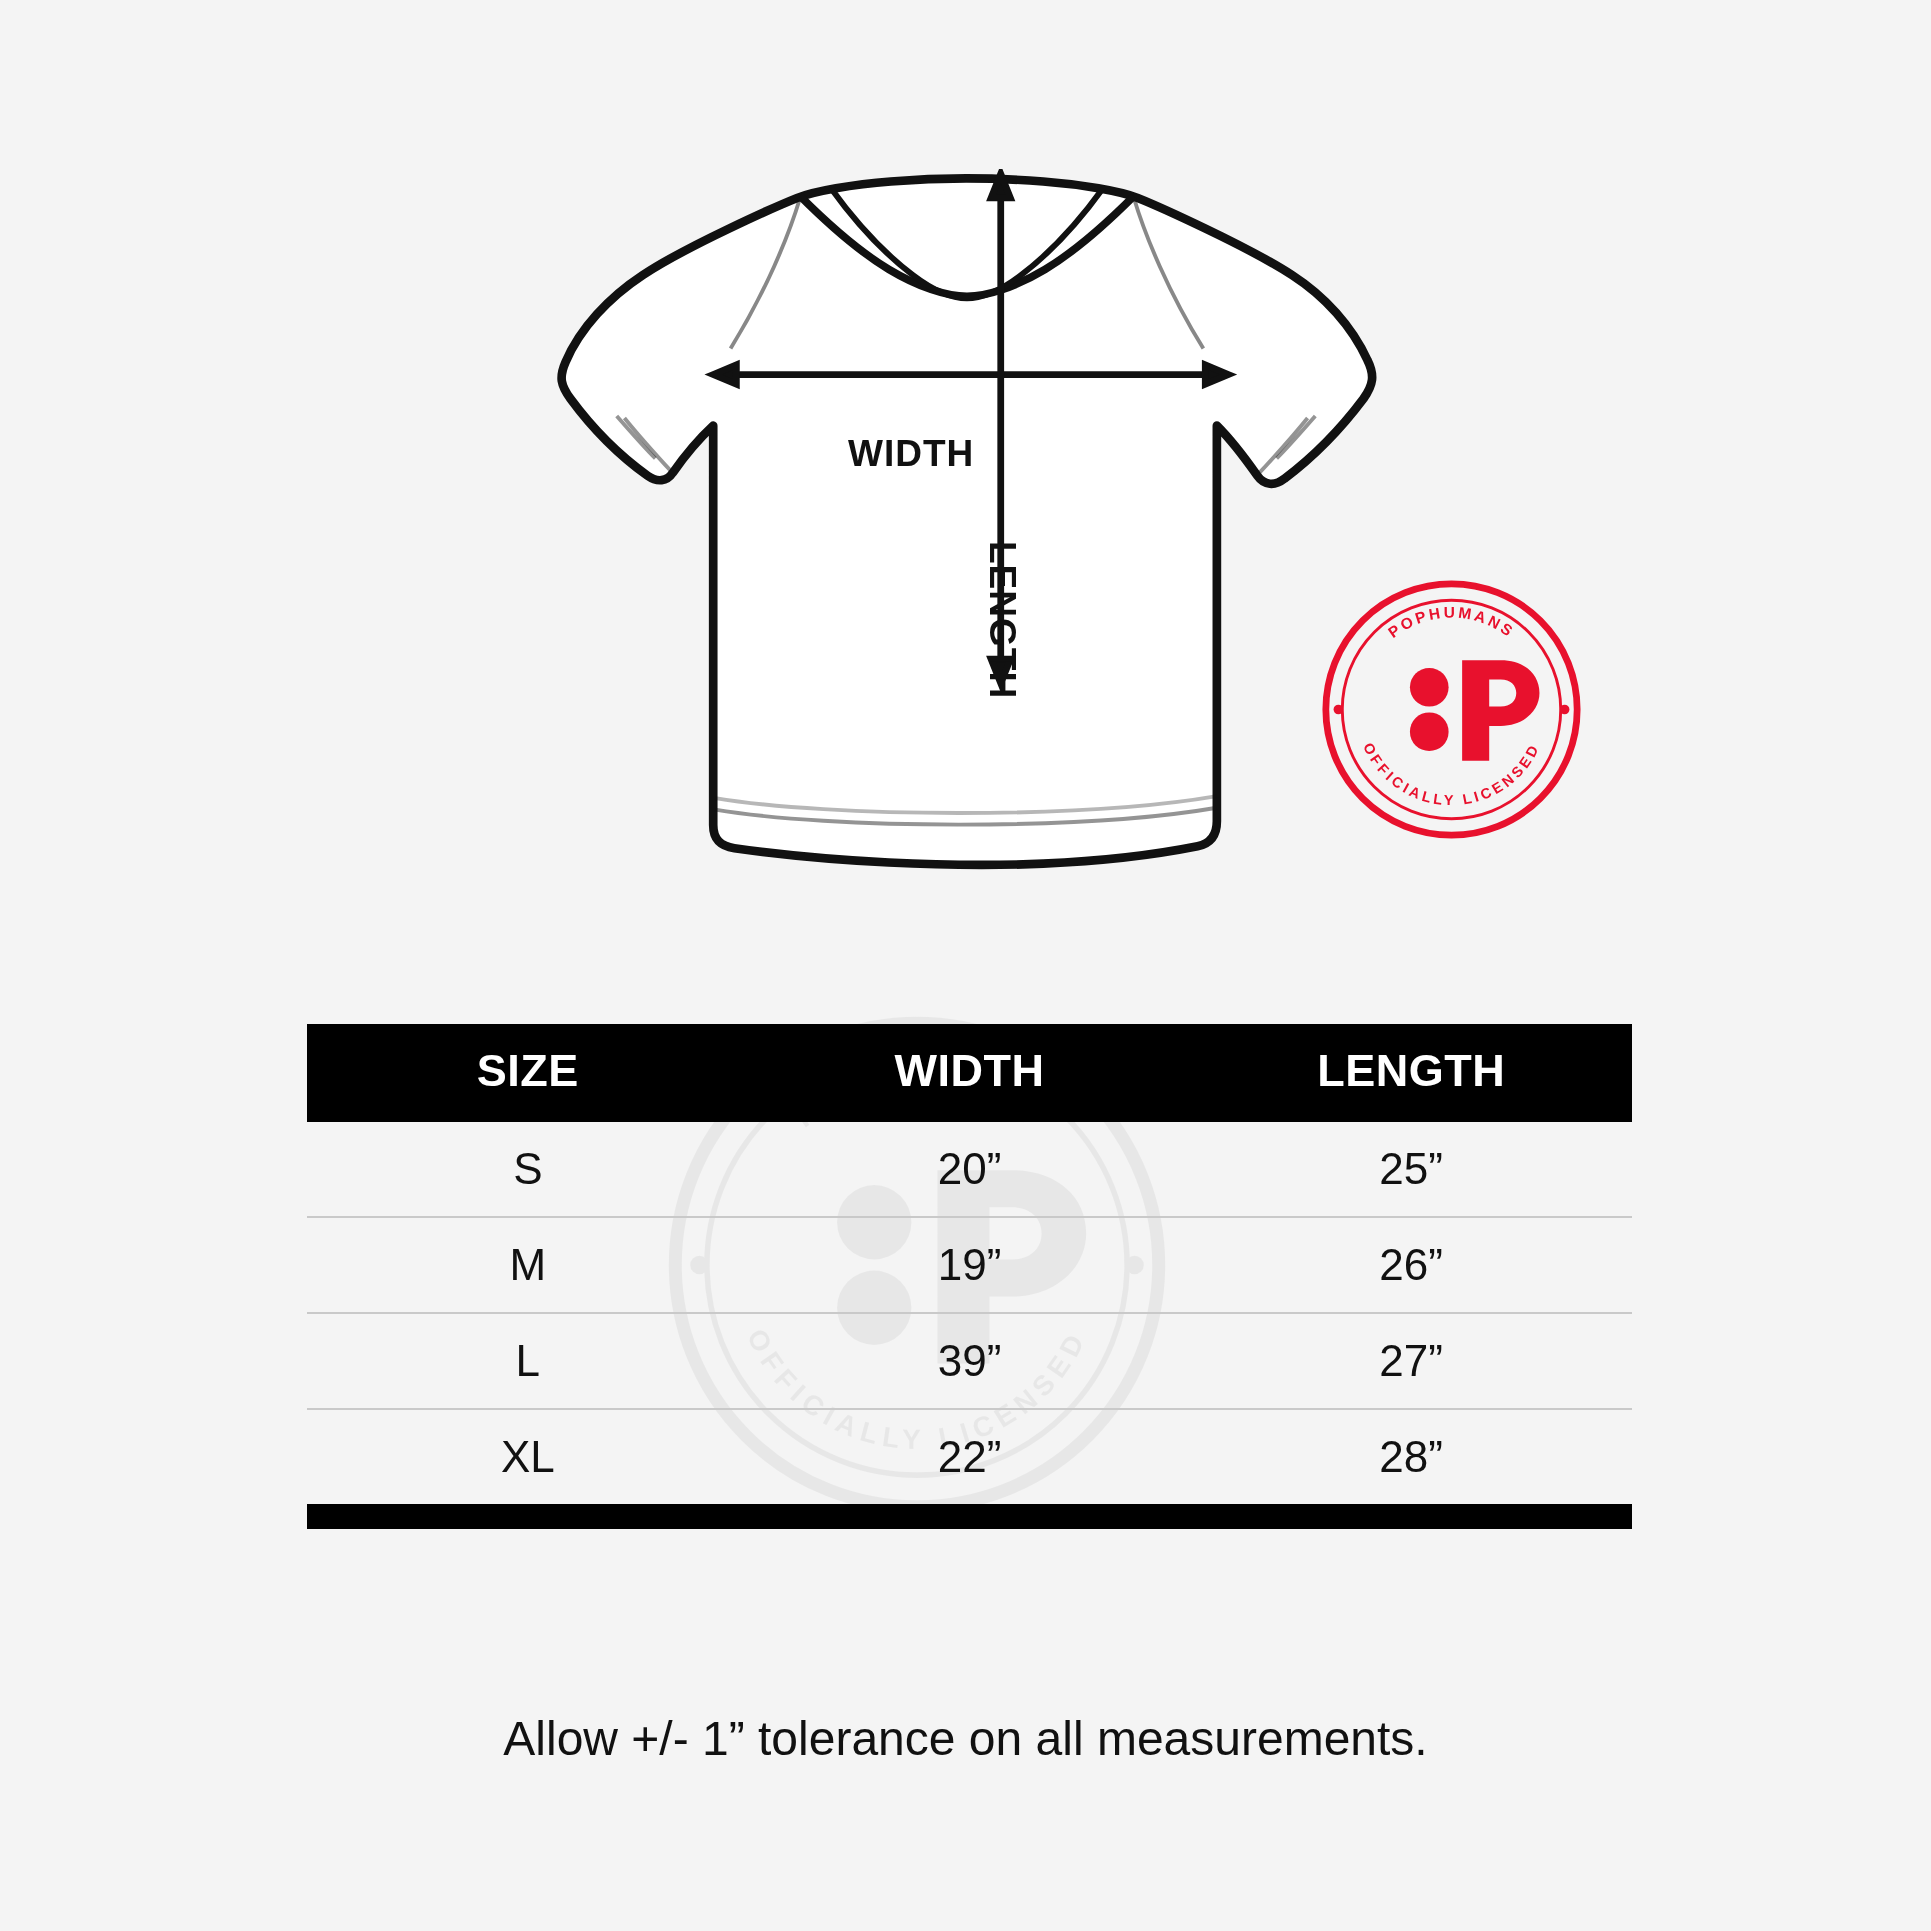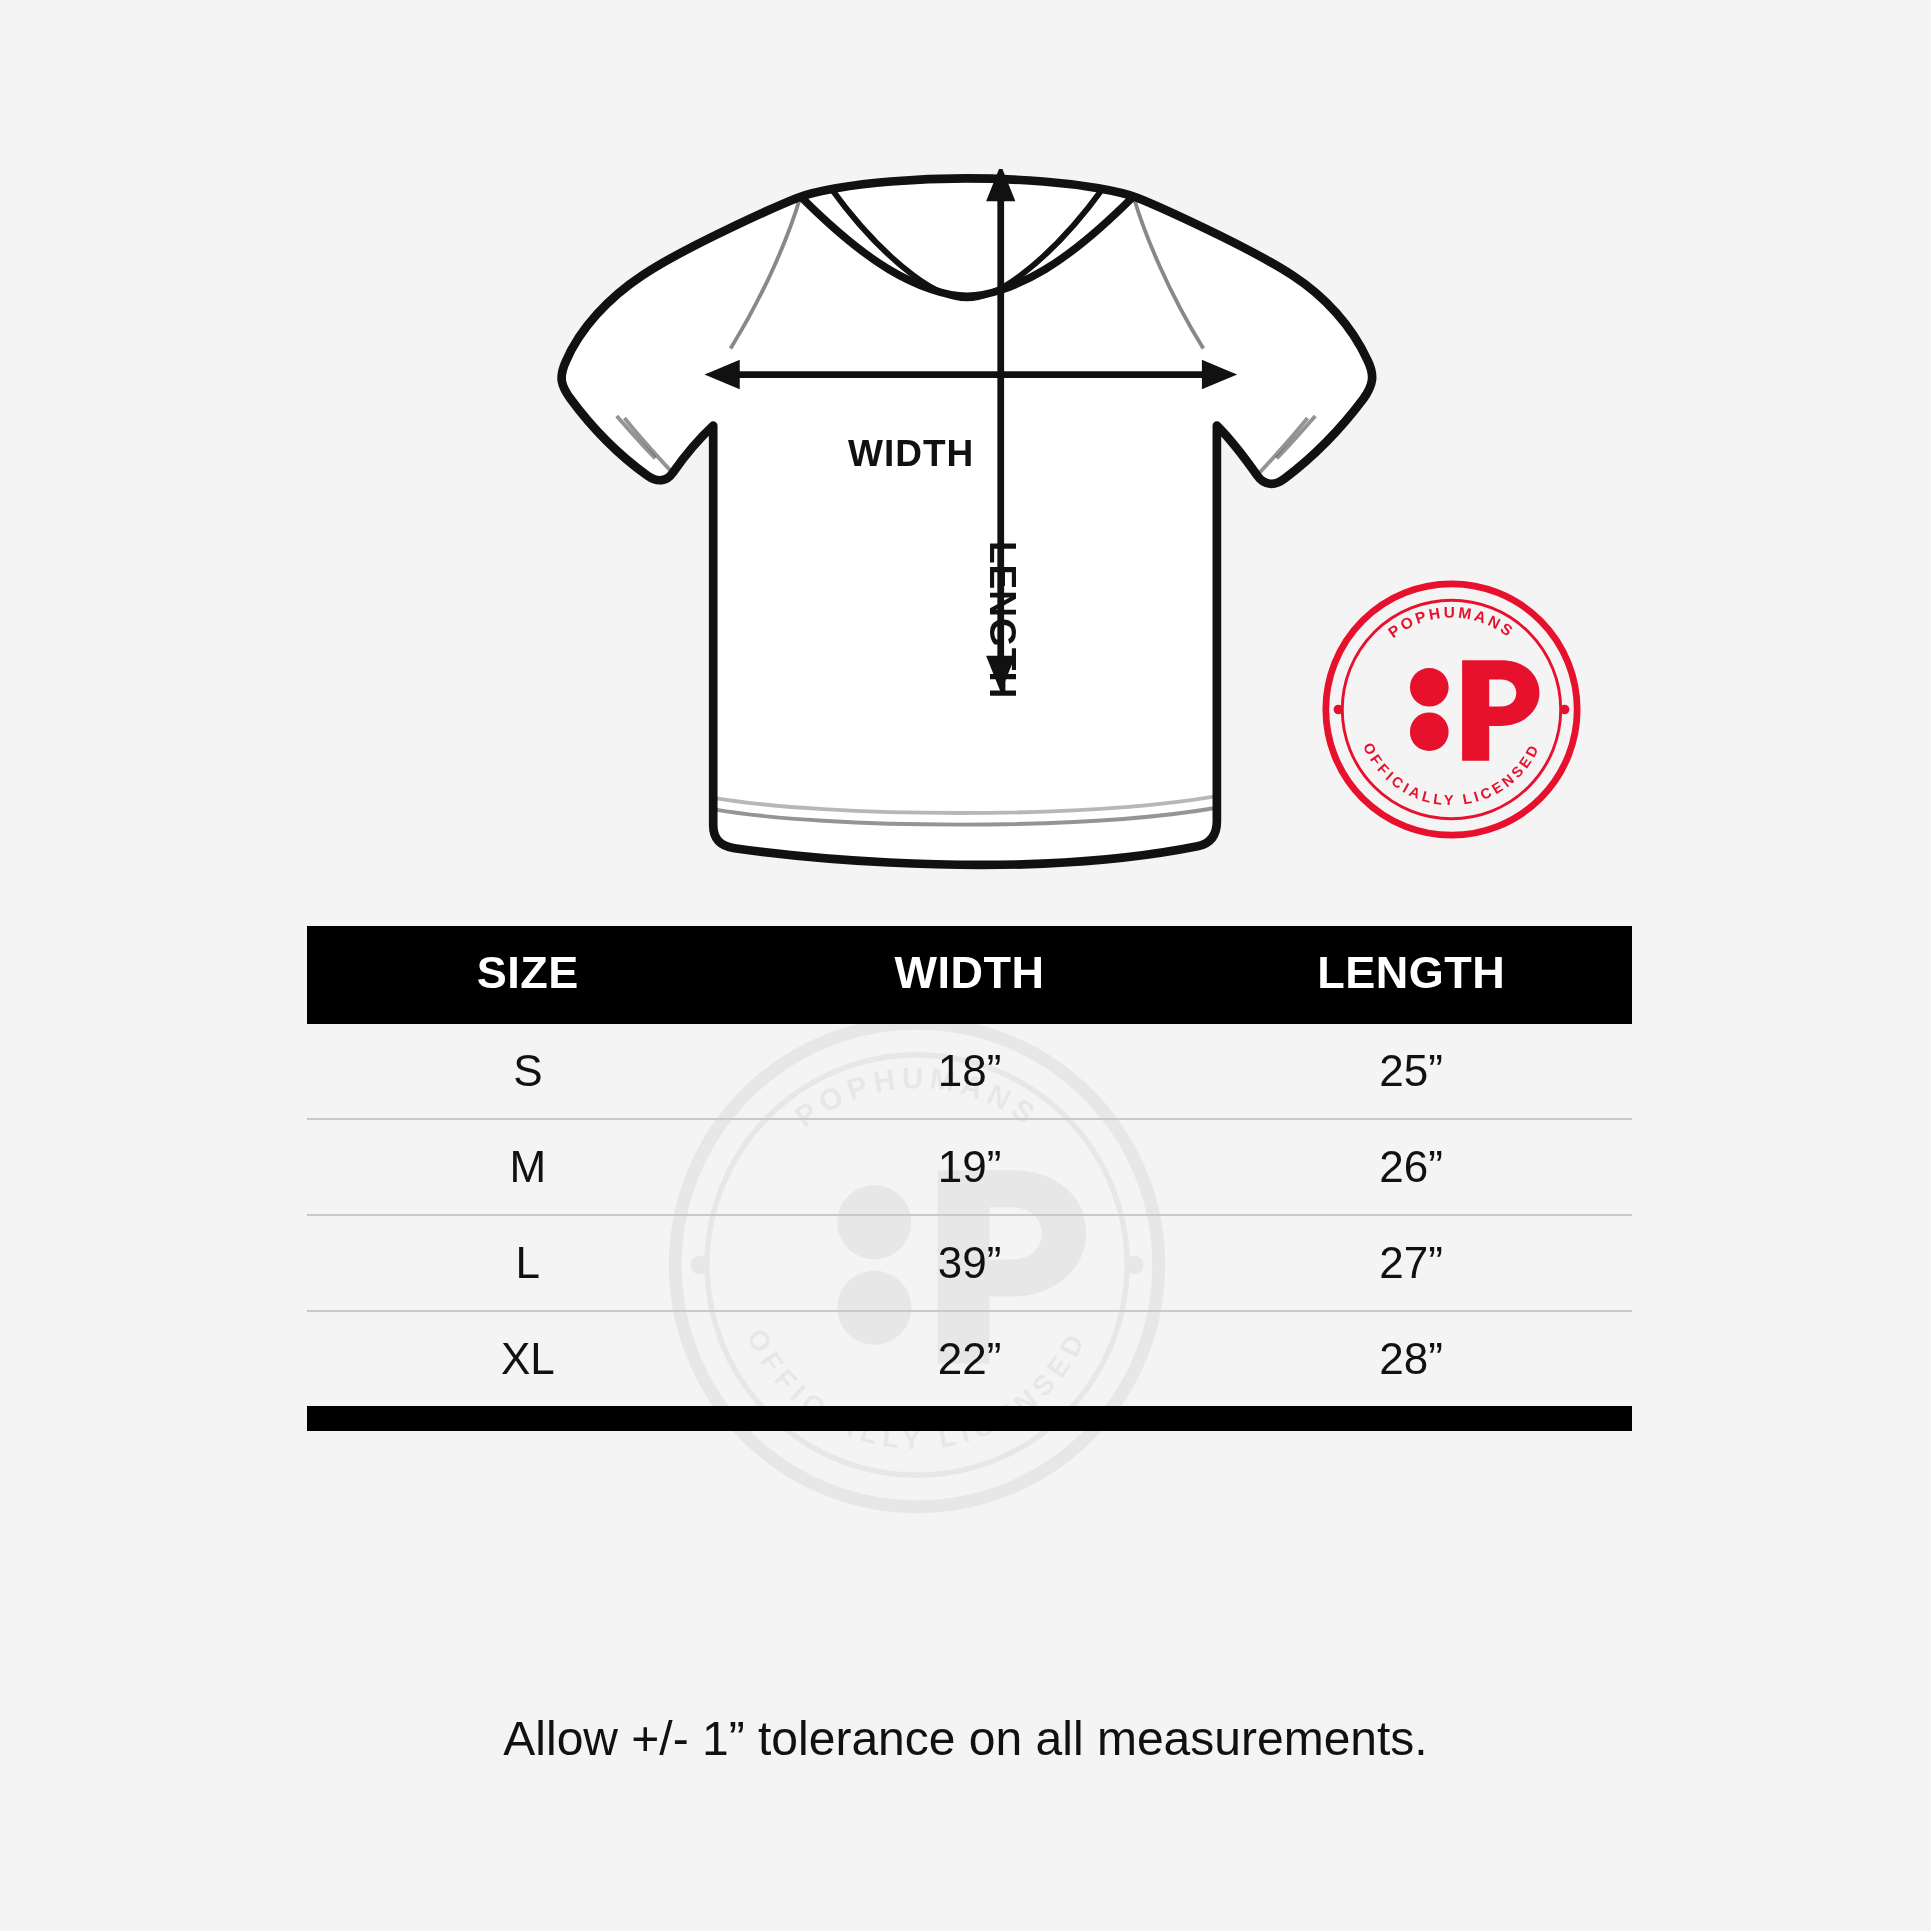--- a/index.html
+++ b/index.html
@@ -70,21 +70,21 @@
     width: 502px;
     height: 502px;
     opacity: 0.30;
     pointer-events: none;
   }
 
   
   .table-wrap {
     position: absolute;
     left: 307px;
-    top: 926px;
+    top: 1024px;
     width: 1325px;
   }
   table.size-table {
     width: 100%;
     border-collapse: collapse;
     position: relative;
     z-index: 2;
   }
   table.size-table thead th {
     background: #000;
@@ -215,21 +215,21 @@
       <thead>
         <tr>
           <th class="col-size">SIZE</th>
           <th class="col-width">WIDTH</th>
           <th class="col-length">LENGTH</th>
         </tr>
       </thead>
       <tbody>
         <tr>
           <td>S</td>
-          <td>18”</td>
+          <td>20”</td>
           <td>25”</td>
         </tr>
         <tr>
           <td>M</td>
           <td>19”</td>
           <td>26”</td>
         </tr>
         <tr>
           <td>L</td>
           <td>39”</td>

